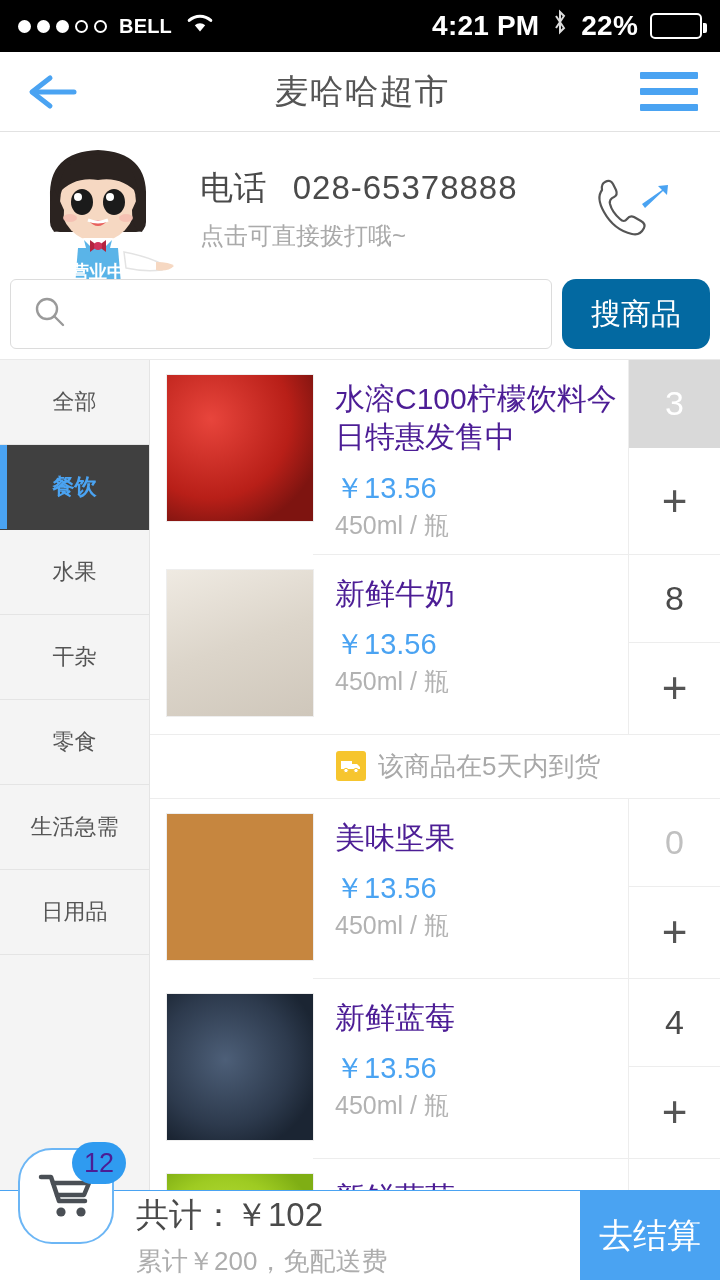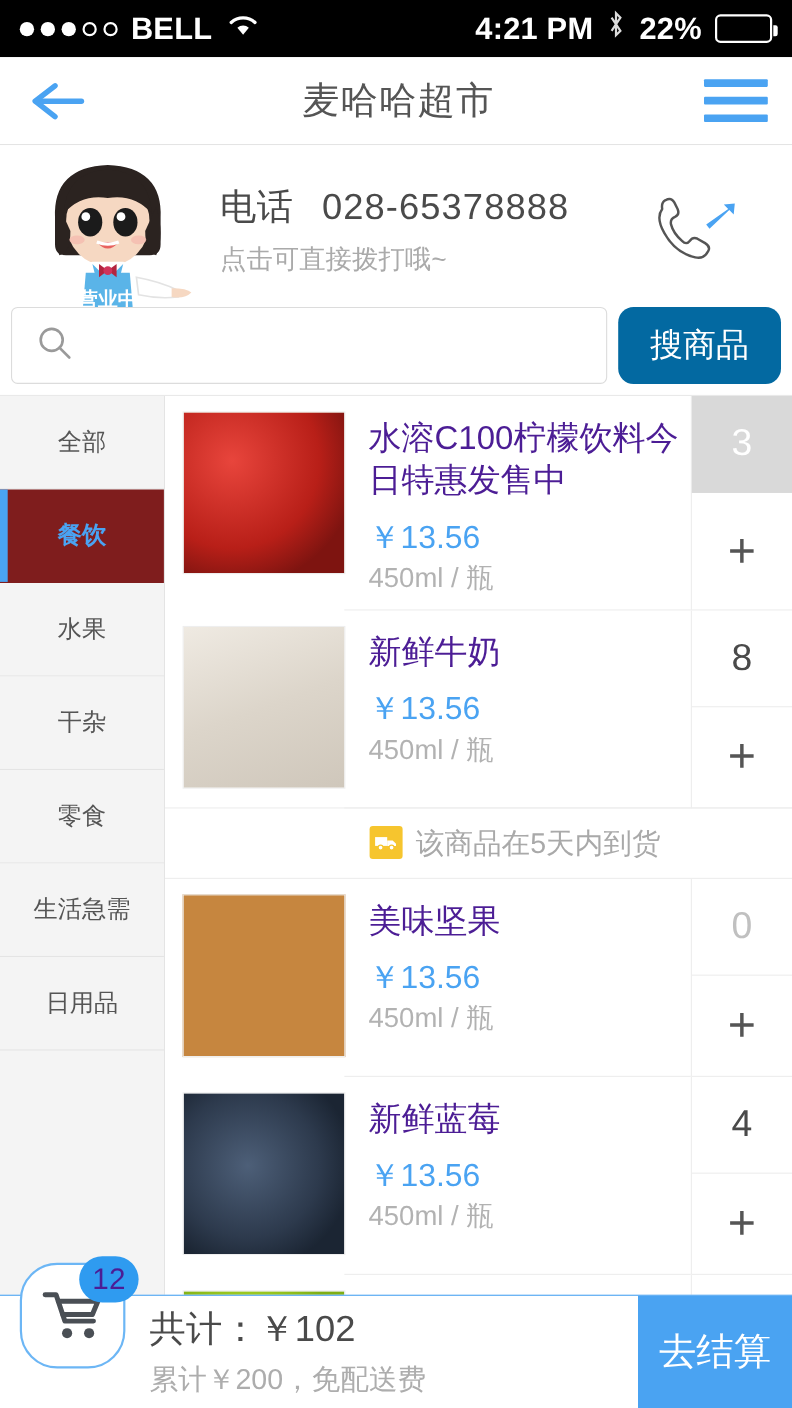--- a/index.html
+++ b/index.html
@@ -14,21 +14,21 @@
   
   .statusbar{
     height:52px; background:#000; color:#fff;
     display:flex; align-items:center; justify-content:space-between;
     padding:0 18px; font-size:27px; letter-spacing:.2px;
   }
   .sb-left{display:flex;align-items:center;gap:9px;}
   .dots{display:flex;align-items:center;gap:6px;}
   .dot{width:13px;height:13px;border-radius:50%;background:#fff;}
   .dot.hollow{background:transparent;border:2px solid #fff;}
-  .carrier{font-size:28px;font-weight:600;margin-left:3px;}
+  .carrier{font-size:20px;font-weight:600;margin-left:3px;}
   .wifi{margin-left:4px;}
   .sb-right{display:flex;align-items:center;gap:12px;font-size:28px;font-weight:600;}
   .battery{
     width:52px;height:26px;border:2px solid #fff;border-radius:5px;
     position:relative;padding:2px;
   }
   .battery:after{
     content:"";position:absolute;right:-7px;top:8px;width:4px;height:10px;
     background:#fff;border-radius:0 2px 2px 0;
   }
@@ -76,21 +76,21 @@
   }
 
   
   .content{display:flex;height:calc(1280px - 52px - 80px - 229px);background:#f4f4f4;}
   .sidebar{width:150px;background:#f4f4f4;border-right:1px solid #e4e4e4;flex-shrink:0;}
   .cat{
     height:85px;display:flex;align-items:center;justify-content:center;
     font-size:22px;color:#555;border-bottom:1px solid #e4e4e4;
     background:#f4f4f4;position:relative;
   }
-  .cat.active{background:#7f1d1d;color:#4aa3f2;font-weight:600;border-bottom-color:transparent;align-items:center;}
+  .cat.active{background:#404040;color:#4aa3f2;font-weight:600;border-bottom-color:transparent;align-items:center;}
   .cat.active:before{
     content:"";position:absolute;left:0;top:0;bottom:0;width:7px;background:#4aa3f2;
   }
   .sidebar-filler{background:#f4f4f4;height:100%;}
 
   
   .list{flex:1;background:#fff;overflow:hidden;position:relative;}
   .prow{display:flex;align-items:stretch;min-height:180px;}
   .pmain{flex:1;display:flex;padding:14px 0 0 16px;}
   .thumb{
@@ -121,21 +121,21 @@
     border-top:1px solid #ededed;margin-top:-1px;
   }
   .truck-badge{
     width:30px;height:30px;background:#f6c52e;border-radius:3px;
     display:flex;align-items:center;justify-content:center;flex-shrink:0;
   }
   .notice-text{font-size:26px;color:#a9a9a9;}
 
   
   .bottombar{
-    position:absolute;left:0;right:0;bottom:0;height:103px;
+    position:absolute;left:0;right:0;bottom:0;height:90px;
     background:#fff;border-top:1px solid #4aa3f2;display:flex;align-items:center;
   }
   .cart-fab{
     position:absolute;left:18px;bottom:36px;width:96px;height:96px;
     background:#fff;border:2px solid #6cb6f5;border-radius:34px;
     display:flex;align-items:center;justify-content:center;z-index:6;
   }
   .cart-badge{
     position:absolute;right:-14px;top:-8px;min-width:54px;height:42px;padding:0 10px;
     background:#2f9bf0;border-radius:21px;color:#4c1d95;font-size:27px;

